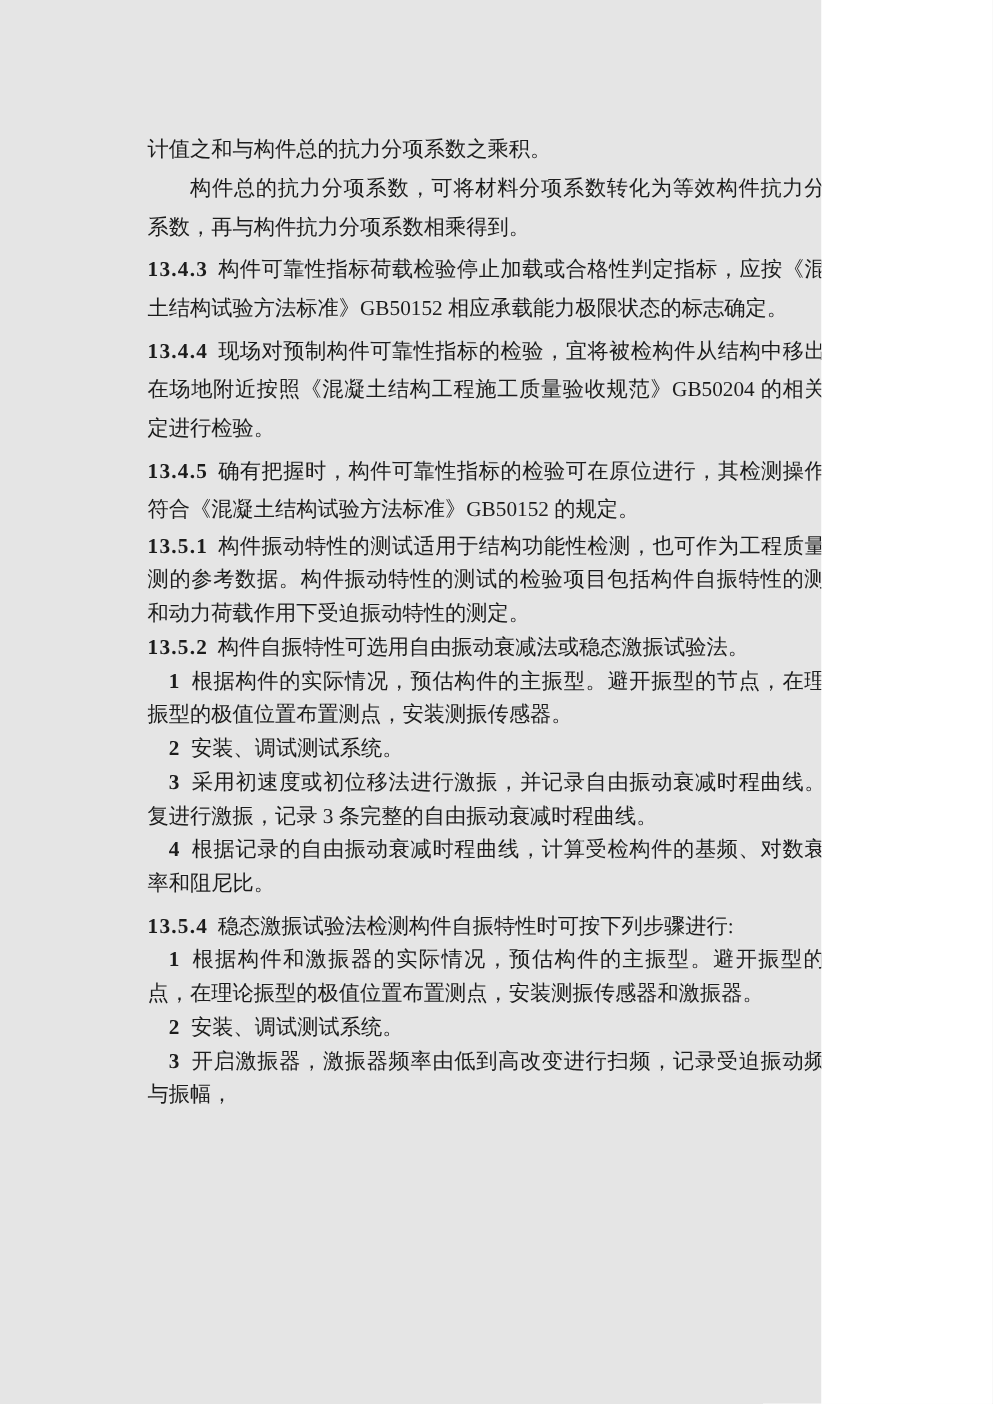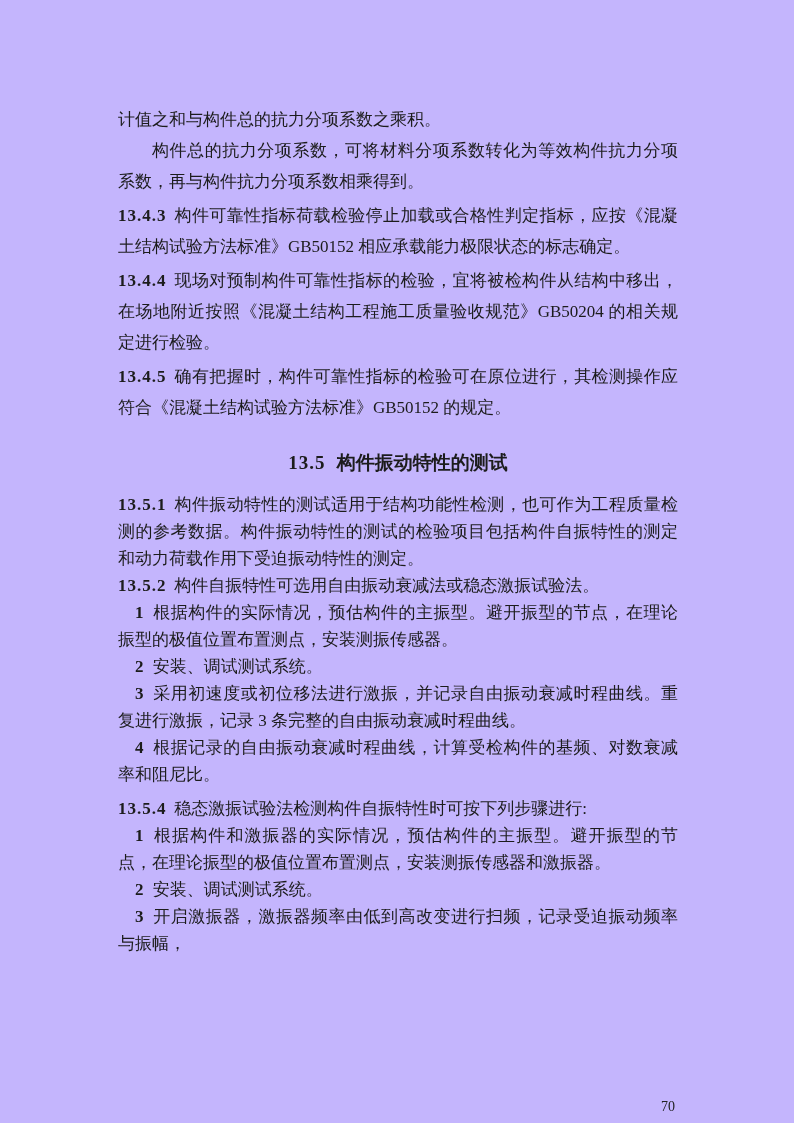--- a/index.html
+++ b/index.html
@@ -2,23 +2,23 @@
 <html><head>
 <meta charset="utf-8">
 <style>
   html, body {
     margin: 0;
     padding: 0;
     background: #ffffff;
   }
   .page {
     position: relative;
-    width: 794px;
+    width: 657px;
     height: 1123px;
-    background: #c4b5fd;
+    background: #e5e5e5;
     overflow: hidden;
     font-family: "Liberation Serif", "DejaVu Serif", serif;
     color: #1c1c1c;
   }
   .content {
     position: absolute;
     left: 118px;
     top: 104px;
     width: 560px;
     font-size: 17px;
@@ -81,21 +81,20 @@
       <p>计值之和与构件总的抗力分项系数之乘积。</p>
       <p class="indent-2">构件总的抗力分项系数，可将材料分项系数转化为等效构件抗力分项系数，再与构件抗力分项系数相乘得到。</p>
 
       <p class="clause"><span class="sec-label">13.4.3</span><span>构件可靠性指标荷载检验停止加载或合格性判定指标，应按《混凝土结构试验方法标准》GB50152 相应承载能力极限状态的标志确定。</span></p>
 
       <p class="clause"><span class="sec-label">13.4.4</span><span>现场对预制构件可靠性指标的检验，宜将被检构件从结构中移出，在场地附近按照《混凝土结构工程施工质量验收规范》GB50204 的相关规定进行检验。</span></p>
 
       <p class="clause"><span class="sec-label">13.4.5</span><span>确有把握时，构件可靠性指标的检验可在原位进行，其检测操作应符合《混凝土结构试验方法标准》GB50152 的规定。</span></p>
     </div>
 
-    <h2 class="section-heading"><span class="h-num">13.5</span><span>构件振动特性的测试</span></h2>
 
     <div class="block-b">
       <p><span class="sec-label">13.5.1</span><span>构件振动特性的测试适用于结构功能性检测，也可作为工程质量检测的参考数据。构件振动特性的测试的检验项目包括构件自振特性的测定和动力荷载作用下受迫振动特性的测定。</span></p>
 
       <p><span class="sec-label">13.5.2</span><span>构件自振特性可选用自由振动衰减法或稳态激振试验法。</span></p>
 
 
       <p class="step"><span class="step-num">1</span><span>根据构件的实际情况，预估构件的主振型。避开振型的节点，在理论振型的极值位置布置测点，安装测振传感器。</span></p>
       <p class="step"><span class="step-num">2</span><span>安装、调试测试系统。</span></p>
       <p class="step"><span class="step-num">3</span><span>采用初速度或初位移法进行激振，并记录自由振动衰减时程曲线。重复进行激振，记录 3 条完整的自由振动衰减时程曲线。</span></p>

